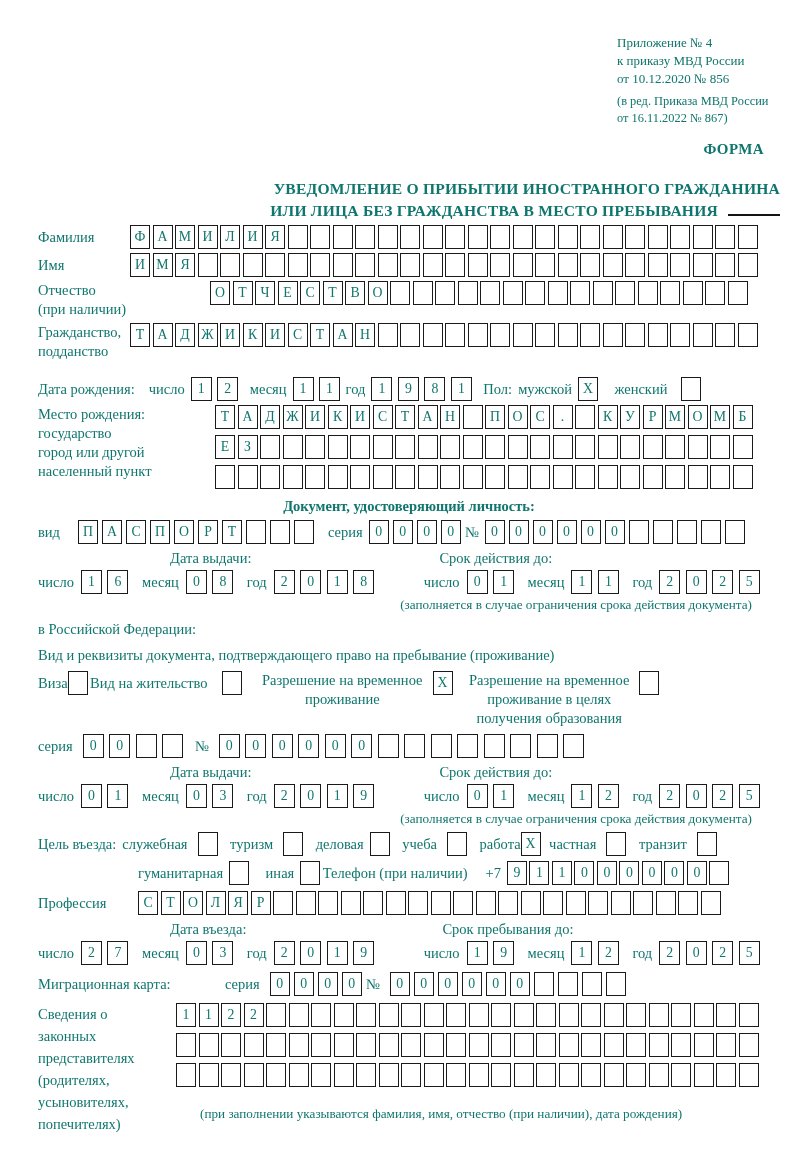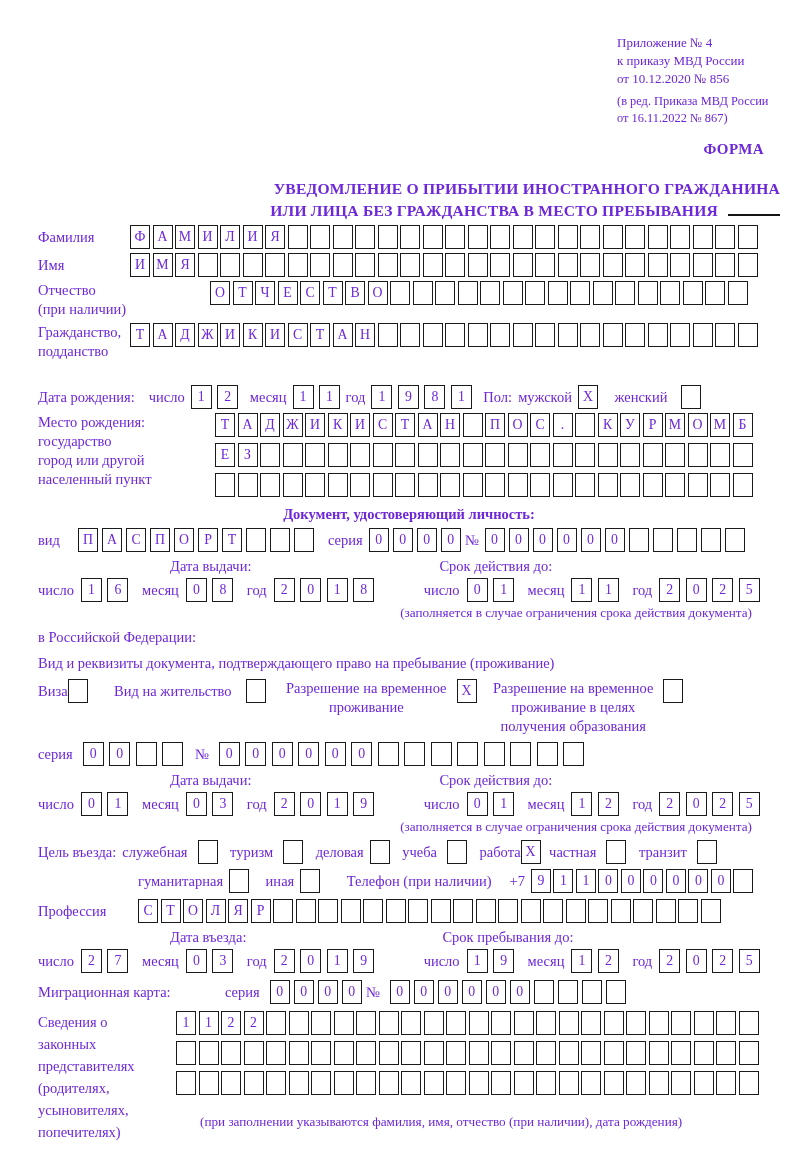--- a/index.html
+++ b/index.html
@@ -1,18 +1,18 @@
 <!DOCTYPE html>
 <html><head>
 <meta charset="utf-8">
 <style>
   html,body{margin:0;padding:0;background:#fff;}
   .page{
     width:800px;height:1163px;box-sizing:border-box;
-    padding:34px 20px 0 38px;background:#fff;color:#6d28d9;
+    padding:34px 20px 0 38px;background:#fff;color:#0f766e;
     font-family:"Liberation Serif",serif;font-size:14.5px;
     overflow:hidden;position:relative;
   }
   .annex{margin-left:579px;font-size:13px;line-height:1.4;}
   .annex .amend{font-size:12.4px;}
   .annex .amend.first{margin-top:4px;}
   .forma{text-align:right;padding-right:16px;font-weight:bold;font-size:15px;margin-top:14px;letter-spacing:.4px;}
   .title{text-align:right;font-weight:bold;font-size:15.6px;margin-top:20px;line-height:1.38;letter-spacing:.2px;}
   .uline{display:inline-block;width:52px;border-bottom:2px solid #141414;margin-left:10px;}
   .sec1{font-weight:bold;font-size:14.4px;margin-top:22px;text-align:center;letter-spacing:.1px;}
@@ -44,21 +44,21 @@
   .dg .cells{margin-right:8px;}
 
   .hdr2{display:flex;margin-top:5px;line-height:18px;}
   .hdr2 .h1{margin-left:132px;}
   .hdr2 .h2{margin-left:188px;}
   .hdr3 .h2{margin-left:196px;}
   .noteR{text-align:right;padding-right:28px;font-size:13.2px;line-height:17px;margin-top:2px;}
   .plain{line-height:19px;margin-top:7px;}
 
   .g6{margin-left:6px;} .g10{margin-left:10px;} .g14{margin-left:14px;}
-  .g18{margin-left:18px;} .g24{margin-left:24px;}
+  .g18{margin-left:18px;} .g24{}
   .rgap{margin-left:36px;}
   .repnote{font-size:13.2px;margin-top:12px;margin-left:24px;line-height:17px;white-space:nowrap;}
 </style>
 </head>
 <body>
 
 <div class="page">
 
   <div class="annex">
     <div>Приложение № 4</div>
@@ -209,21 +209,21 @@
         <span class="cell"></span>
         <span class="cell"></span>
         <span class="cell"></span>
         <span class="cell"></span>
         <span class="cell"></span>
         <span class="cell"></span>
         <span class="cell"></span>
       </span>
   </div>
 
-  <div class="frow" style="margin-top:24px;align-items:center;">
+  <div class="frow" style="margin-top:16px;align-items:center;">
     <span class="lab">Дата рождения:</span>
     <span class="lab g14">число</span>
     <span class="cells dcells g6">
         <span class="cell">1</span>
         <span class="cell">2</span>
       </span>
     <span class="lab g6">месяц</span>
     <span class="cells dcells g6">
         <span class="cell">1</span>
         <span class="cell">1</span>

